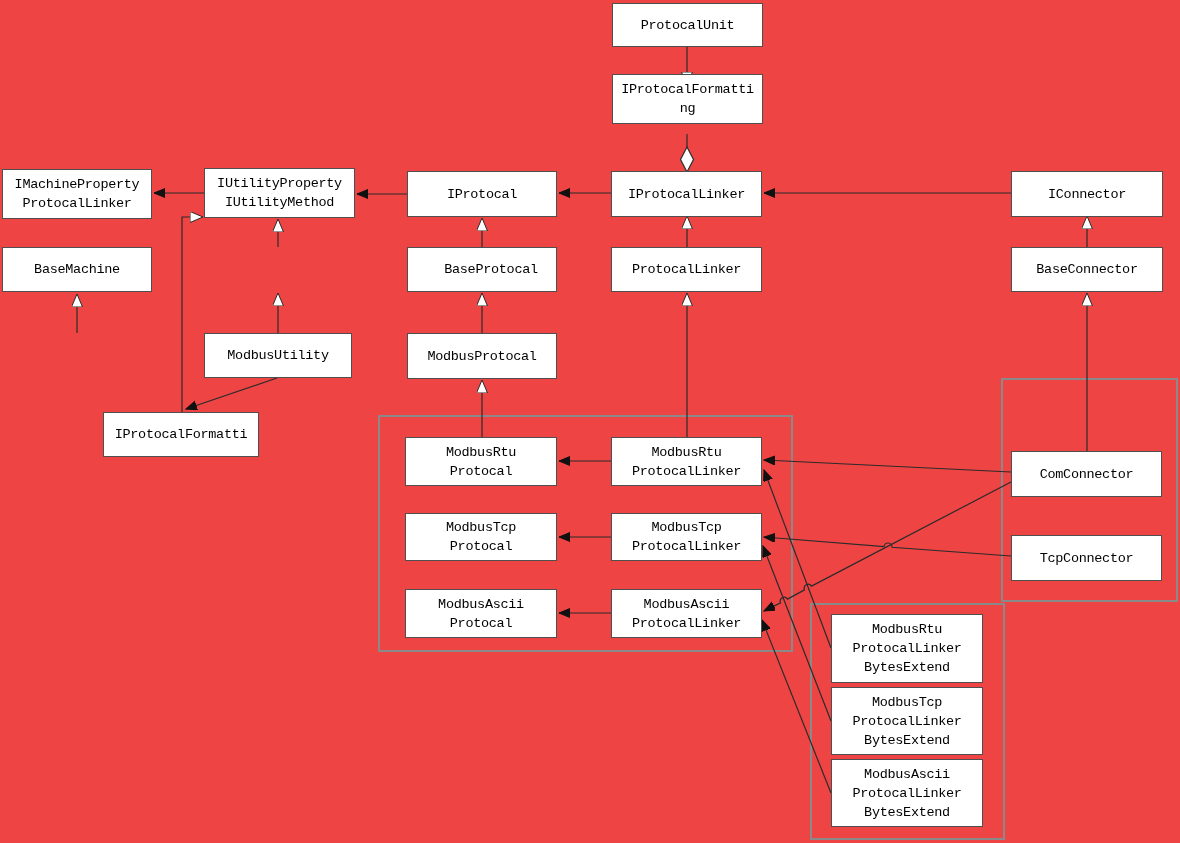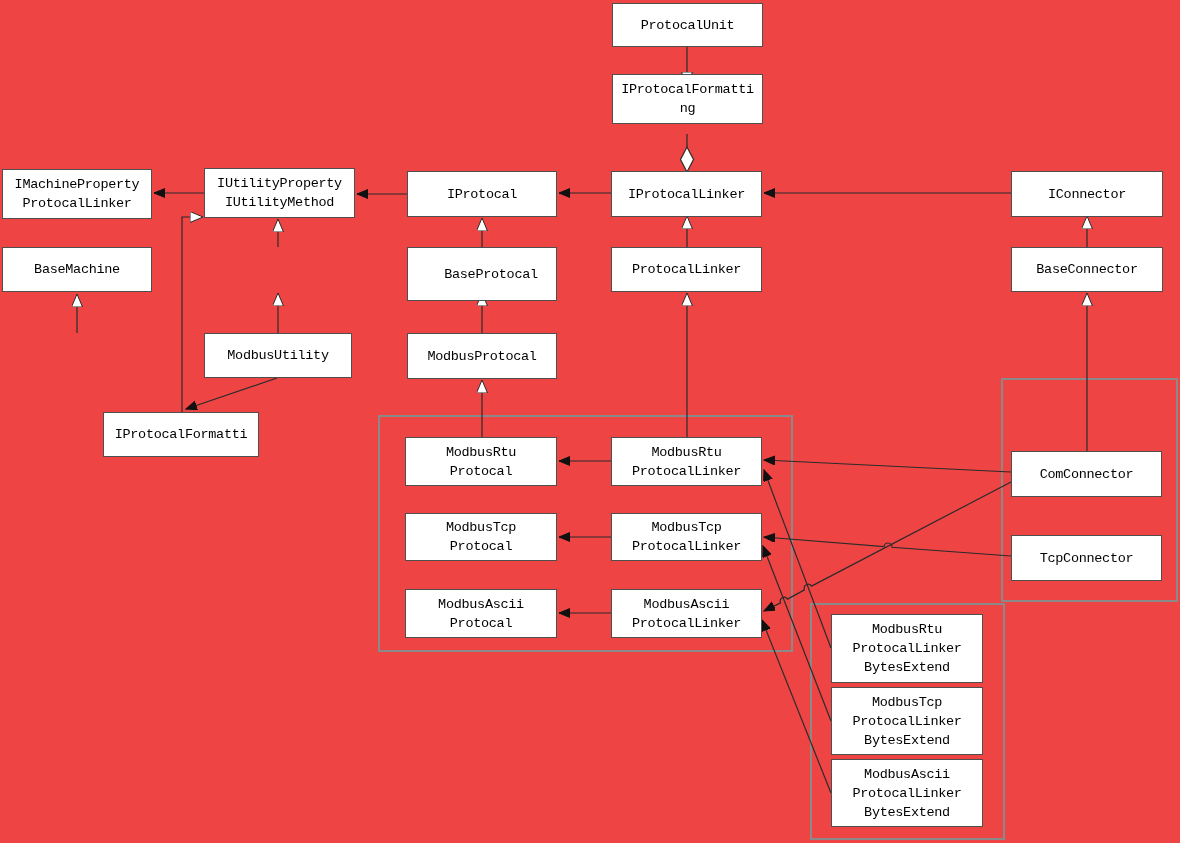--- a/index.html
+++ b/index.html
@@ -78,21 +78,21 @@
     </g>
   </svg>
 
   <div class="node" style="left:612px; top:3px; width:151px; height:44px;">ProtocalUnit</div>
   <div class="node" style="left:612px; top:74px; width:151px; height:50px;">IProtocalFormatti
 ng</div>
   <div class="node" style="left:611px; top:171px; width:151px; height:46px;">IProtocalLinker</div>
   <div class="node" style="left:611px; top:247px; width:151px; height:45px;">ProtocalLinker</div>
 
   <div class="node" style="left:407px; top:171px; width:150px; height:46px;">IProtocal</div>
-  <div class="node" style="left:407px; top:247px; width:150px; height:54px;padding-left:18px;">BaseProtocal</div>
+  <div class="node" style="left:407px; top:247px; width:150px; height:45px;padding-left:18px;">BaseProtocal</div>
   <div class="node" style="left:407px; top:333px; width:150px; height:46px;">ModbusProtocal</div>
 
   <div class="node" style="left:2px; top:169px; width:150px; height:50px;">IMachineProperty
 ProtocalLinker</div>
   <div class="node" style="left:2px; top:247px; width:150px; height:45px;">BaseMachine</div>
 
   <div class="node" style="left:204px; top:168px; width:151px; height:50px;">IUtilityProperty
 IUtilityMethod</div>
   <div class="node" style="left:204px; top:333px; width:148px; height:45px;">ModbusUtility</div>
   <div class="node" style="left:103px; top:412px; width:156px; height:45px;">IProtocalFormatti</div>

